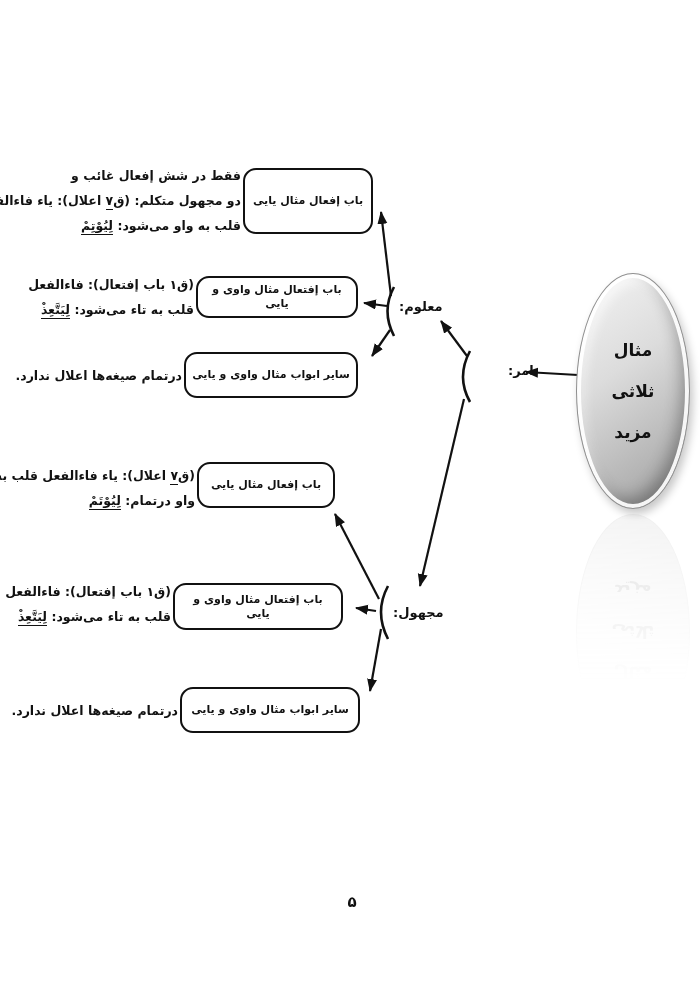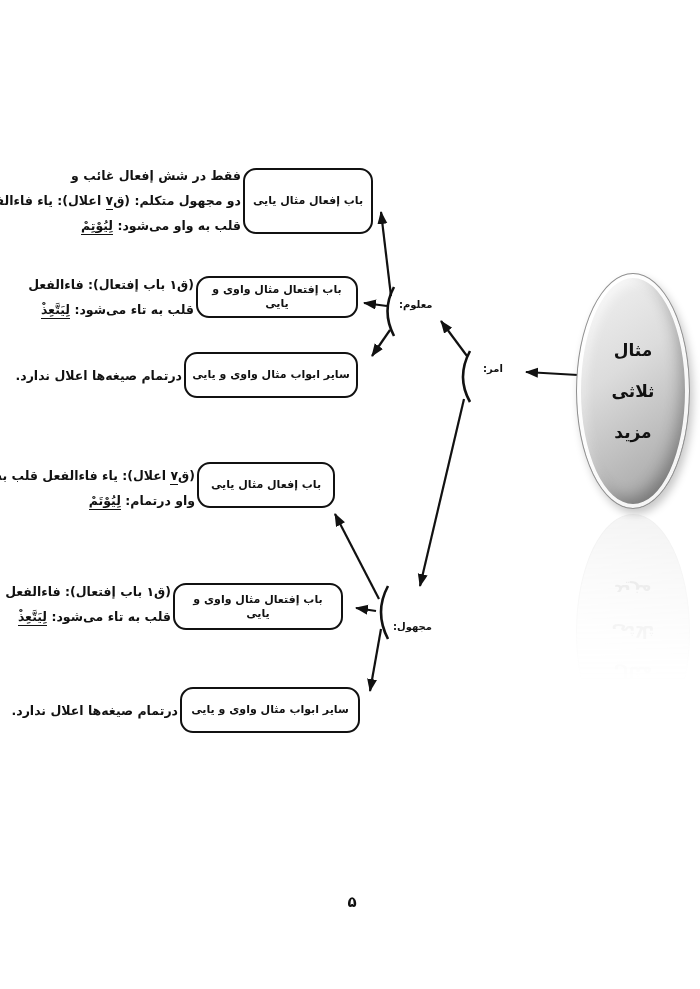--- a/index.html
+++ b/index.html
@@ -13,21 +13,21 @@
     display:flex;align-items:center;justify-content:center;
     font-weight:bold;font-size:11px;direction:rtl;text-align:center;
     background:#fff;line-height:1.25;padding:2px 6px;box-sizing:border-box;
   }
   .desc{
     position:absolute;direction:rtl;text-align:right;font-weight:bold;
     font-size:12.5px;line-height:25px;white-space:nowrap;
   }
   .u{border-bottom:1.6px solid #111;padding-bottom:1px;}
   .node-label{
-    position:absolute;direction:rtl;font-weight:bold;font-size:10px;white-space:nowrap;
+    position:absolute;direction:rtl;font-weight:bold;font-size:13px;white-space:nowrap;
   }
   .ellipse{
     position:absolute;left:576px;top:273px;width:114px;height:236px;border-radius:50%;
     border:1px solid #8f8f8f;box-sizing:border-box;
     background:linear-gradient(145deg,#f4f4f4 0%,#dcdcdc 40%,#b4b4b4 78%,#9c9c9c 100%);
     box-shadow:inset 0 0 0 4px rgba(255,255,255,0.92),
                inset -7px -9px 16px rgba(0,0,0,0.30),
                inset 6px 8px 12px rgba(255,255,255,0.65),
                3px 5px 9px rgba(0,0,0,0.22);
     display:flex;flex-direction:column;align-items:center;justify-content:center;
@@ -79,23 +79,23 @@
   </div>
 
   <div class="reflection">
     <div class="ellipse">
       <span>مثال</span>
       <span>ثلاثی</span>
       <span>مزید</span>
     </div>
   </div>
 
-  <div class="node-label" style="left:483px;top:363px;">امر:</div>
+  <div class="node-label" style="left:508px;top:363px;">امر:</div>
   <div class="node-label" style="left:399px;top:299px;">معلوم:</div>
-  <div class="node-label" style="left:393px;top:605px;margin-top:16px;">مجهول:</div>
+  <div class="node-label" style="left:393px;top:605px;">مجهول:</div>
 
   <div class="node-box" style="left:243px;top:168px;width:130px;height:66px;">
     <span>باب إفعال مثال یایی</span>
   </div>
   <div class="desc" style="right:459px;top:163px;">
     <div><span>فقط در شش إفعال غائب و</span></div>
     <div><span>دو مجهول متکلم: (ق</span><span class="u">۷</span><span> اعلال): یاء فاءالفعل</span></div>
     <div><span>قلب به واو می‌شود: </span><span class="u">لِیُوْتِمْ</span></div>
   </div>
 

